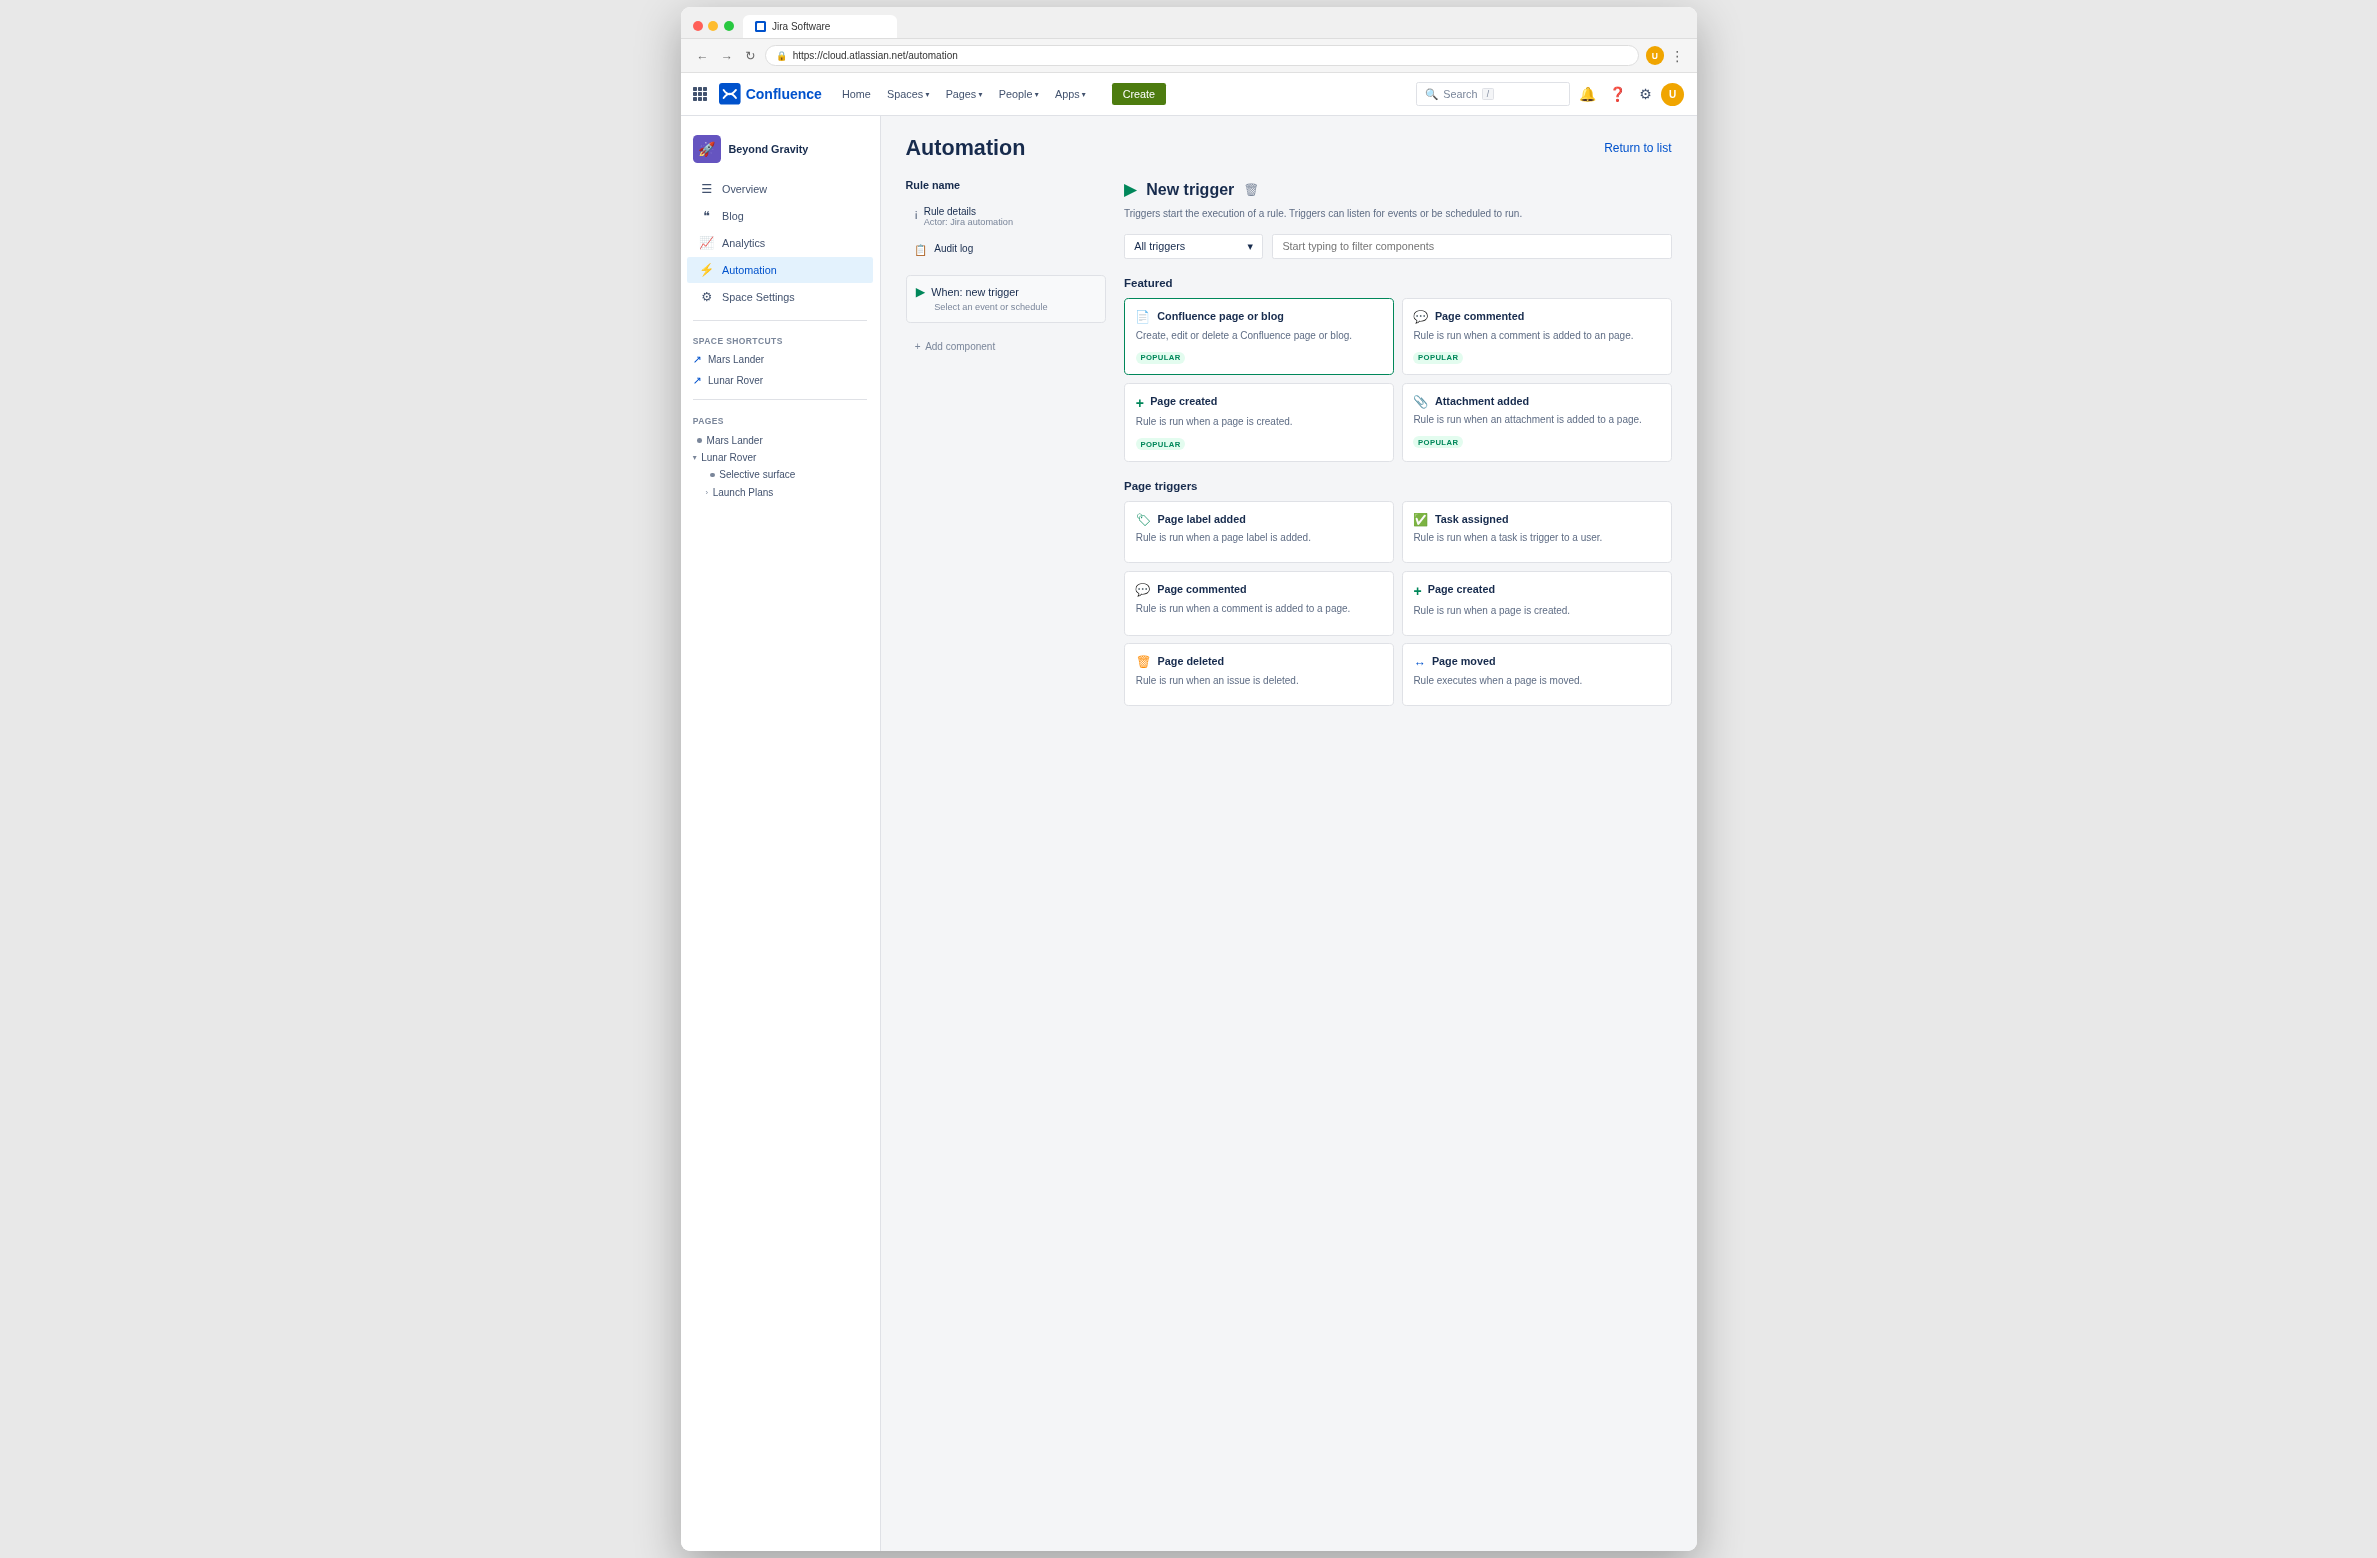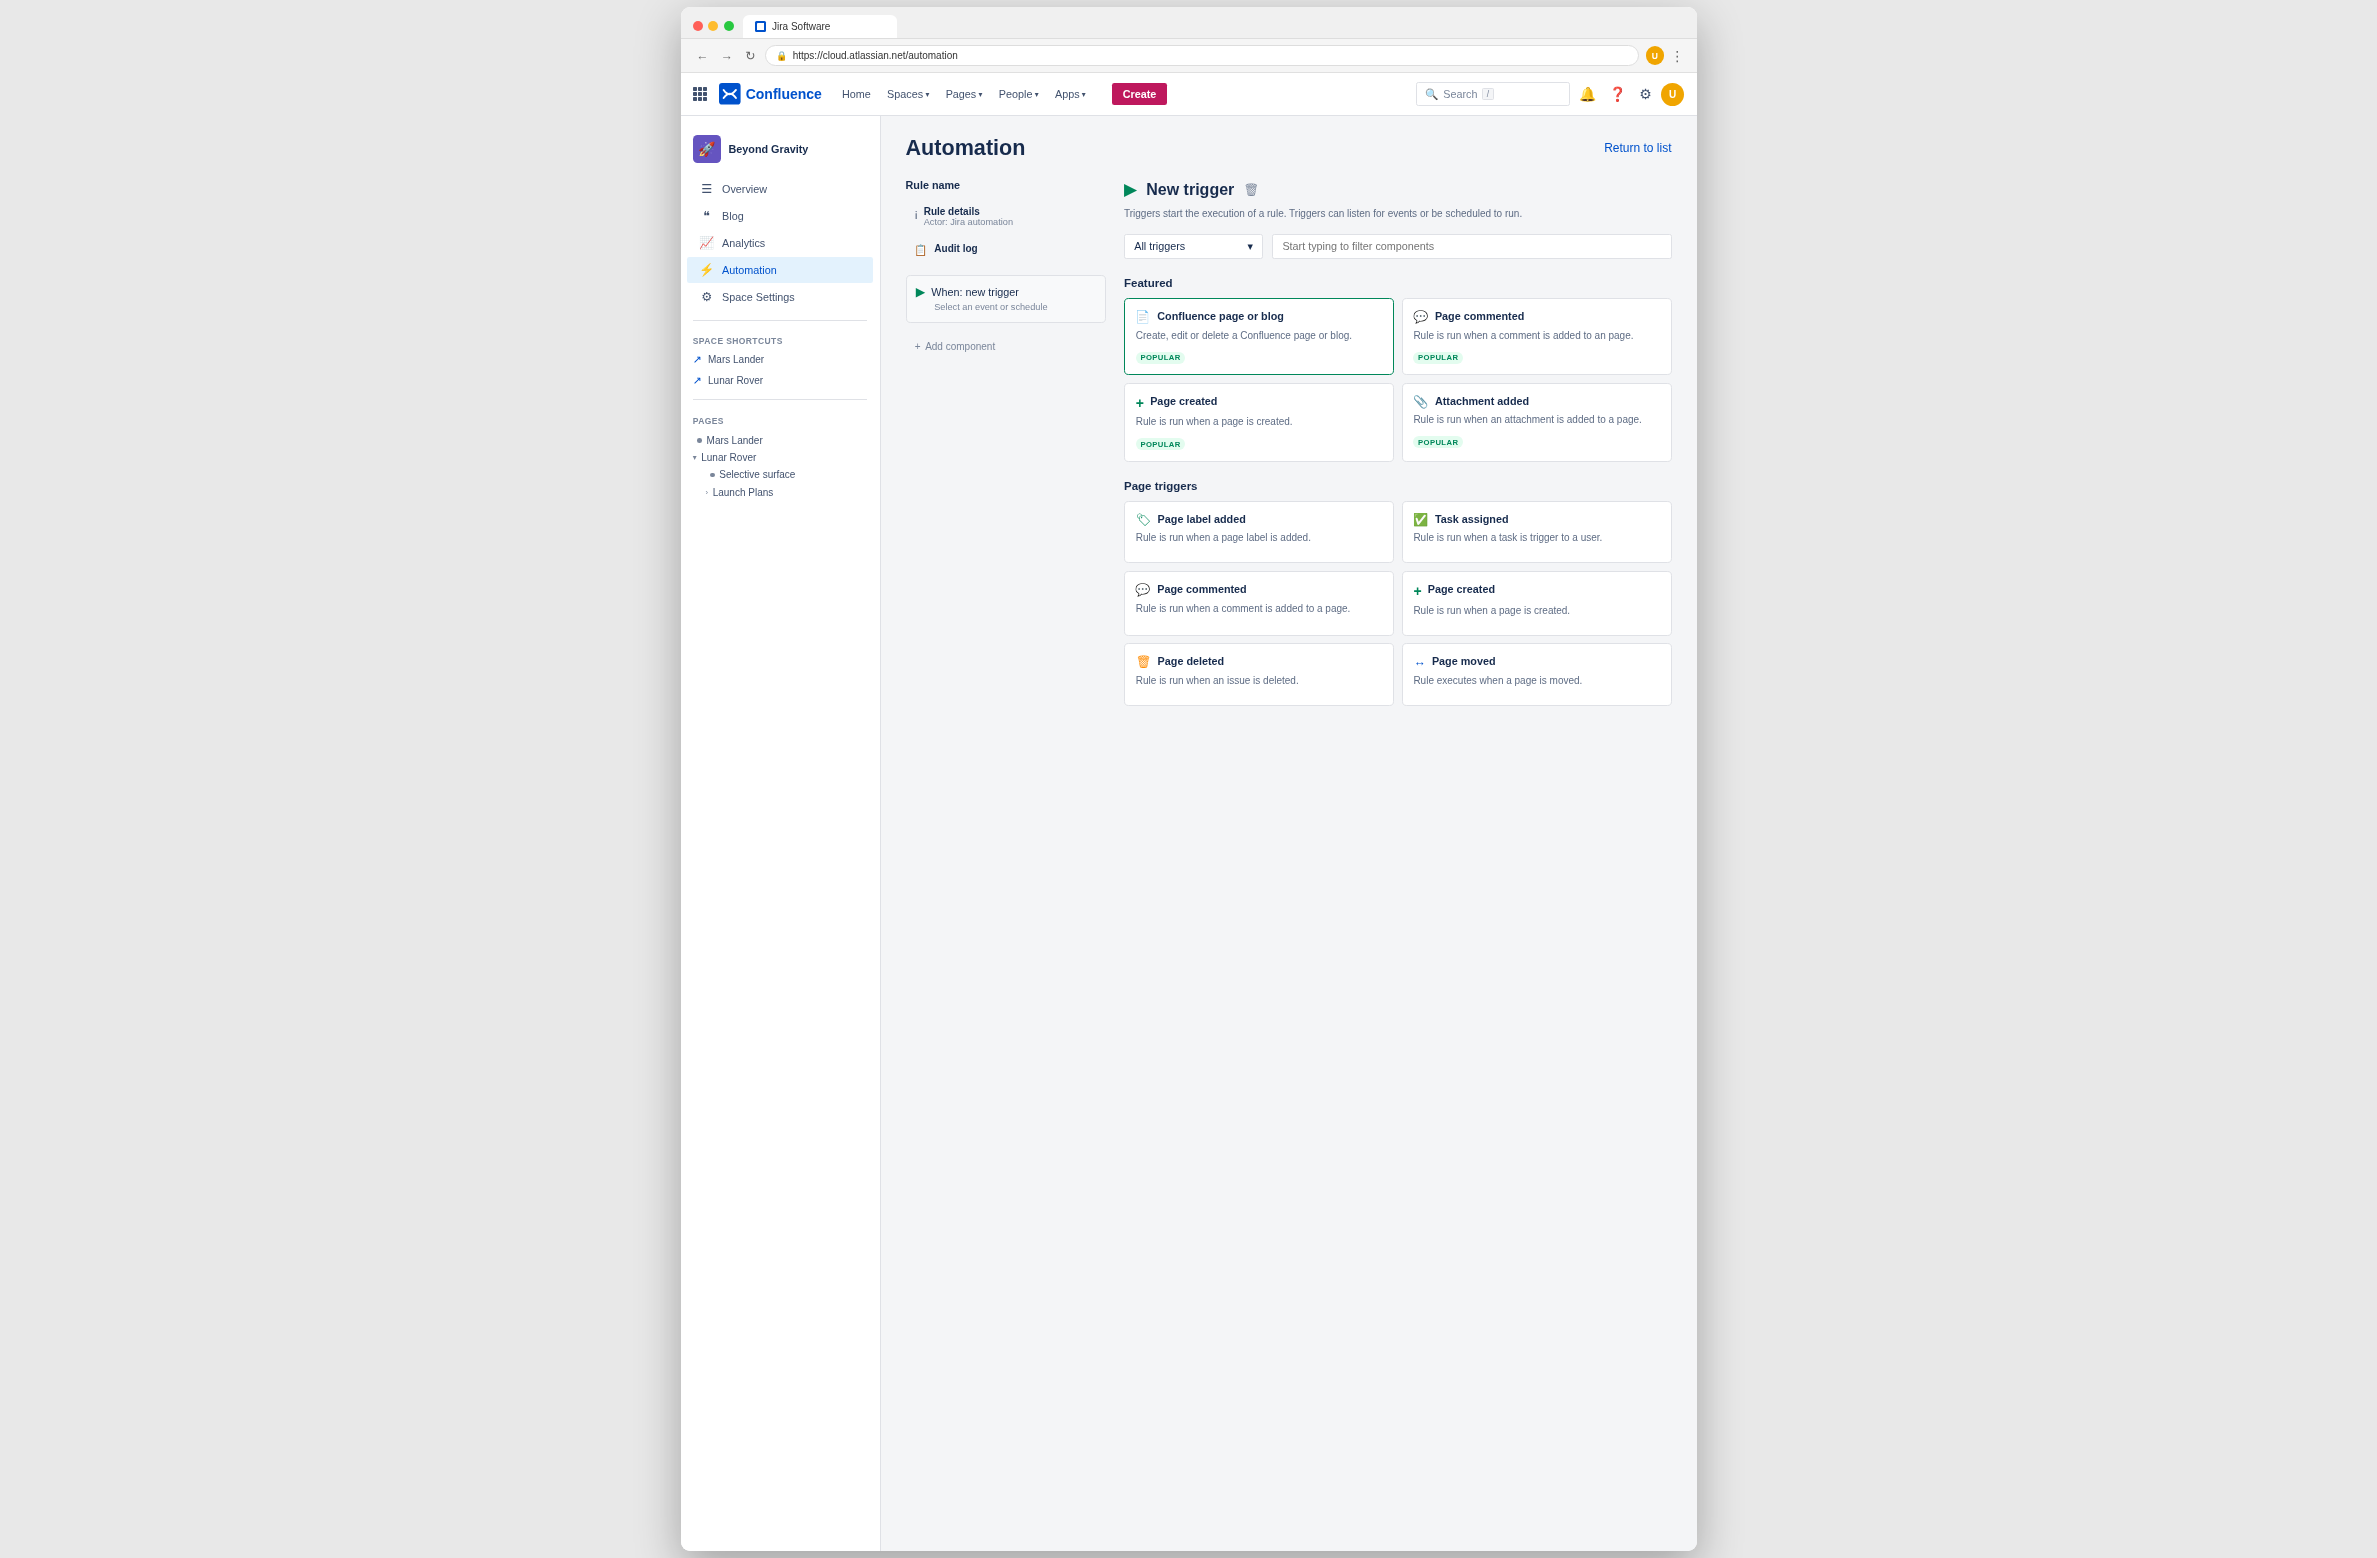--- a/index.html
+++ b/index.html
@@ -76,21 +76,21 @@
       height: 43px;
       gap: 12.3px;
     }
     .grid-icon { display: grid; grid-template-columns: repeat(3,3.8px); gap: 1.5px; cursor: pointer; }
     .grid-dot { width: 3.8px; height: 3.8px; background: #42526e; border-radius: 0.8px; }
     .confluence-logo { display: flex; align-items: center; gap: 4.6px; font-size: 14px; font-weight: 700; color: #0052cc; text-decoration: none; }
     .conf-icon { width: 21.6px; height: 21.6px; }
     .nav-links { display: flex; align-items: center; gap: 1px; }
     .nav-link { color: #42526e; font-size: 10.8px; padding: 4.6px 7.7px; border-radius: 2.3px; cursor: pointer; display: flex; align-items: center; gap: 2.3px; text-decoration: none; }
     .nav-caret { font-size: 7.7px; }
-    .create-btn { background: #be185d; color: white; border: none; padding: 5.4px 10.8px; border-radius: 2.3px; font-size: 10.8px; font-weight: 700; cursor: pointer; margin-left: 6.2px; }
+    .create-btn { background: #4d7c0f; color: white; border: none; padding: 5.4px 10.8px; border-radius: 2.3px; font-size: 10.8px; font-weight: 400; cursor: pointer; margin-left: 6.2px; }
     .header-right { margin-left: auto; display: flex; align-items: center; gap: 6.2px; }
     .search-box { border: 0.8px solid #dfe1e6; border-radius: 2.3px; padding: 4.6px 7.7px; display: flex; align-items: center; gap: 4.6px; color: #7a869a; font-size: 10.8px; width: 154px; cursor: text; }
     .search-slash { background: #f4f5f7; border: 0.8px solid #dfe1e6; border-radius: 1.5px; padding: 0 3.8px; font-size: 8.5px; color: #7a869a; }
     .header-icon { color: #42526e; font-size: 14px; cursor: pointer; padding: 3.1px; }
     .avatar-lg { width: 23px; height: 23px; border-radius: 50%; background: #f0a500; display: flex; align-items: center; justify-content: center; font-size: 10px; color: white; font-weight: bold; }
 
     
     .app-body { display: flex; min-height: calc(100vh - 123px); background: #f4f5f7; }
 
     
@@ -150,21 +150,21 @@
     
     .left-panel { width: 200px; min-width: 200px; }
     .rule-name-section { margin-bottom: 12.3px; }
     .section-title { font-size: 10.8px; font-weight: 600; color: #172b4d; margin-bottom: 9.2px; }
     .rule-detail-item {
       display: flex; align-items: flex-start; gap: 6.2px;
       padding: 6.2px 9.2px; border-radius: 3.1px;
       cursor: pointer; color: #42526e; font-size: 10px; margin-bottom: 3.1px;
     }
     .rule-detail-icon { font-size: 10.8px; margin-top: 0.8px; }
-    .rule-detail-text .title { font-weight: 700; color: #172b4d; font-size: 10px; }
+    .rule-detail-text .title { font-weight: 400; color: #172b4d; font-size: 10px; }
     .rule-detail-text .sub { color: #7a869a; font-size: 9.2px; }
 
     .trigger-card {
       border: 0.8px solid #dfe1e6;
       border-radius: 4.6px;
       padding: 9.2px;
       background: #f8f9fa;
       cursor: pointer;
     }
     .trigger-header { display: flex; align-items: center; gap: 6.2px; margin-bottom: 3.1px; }

